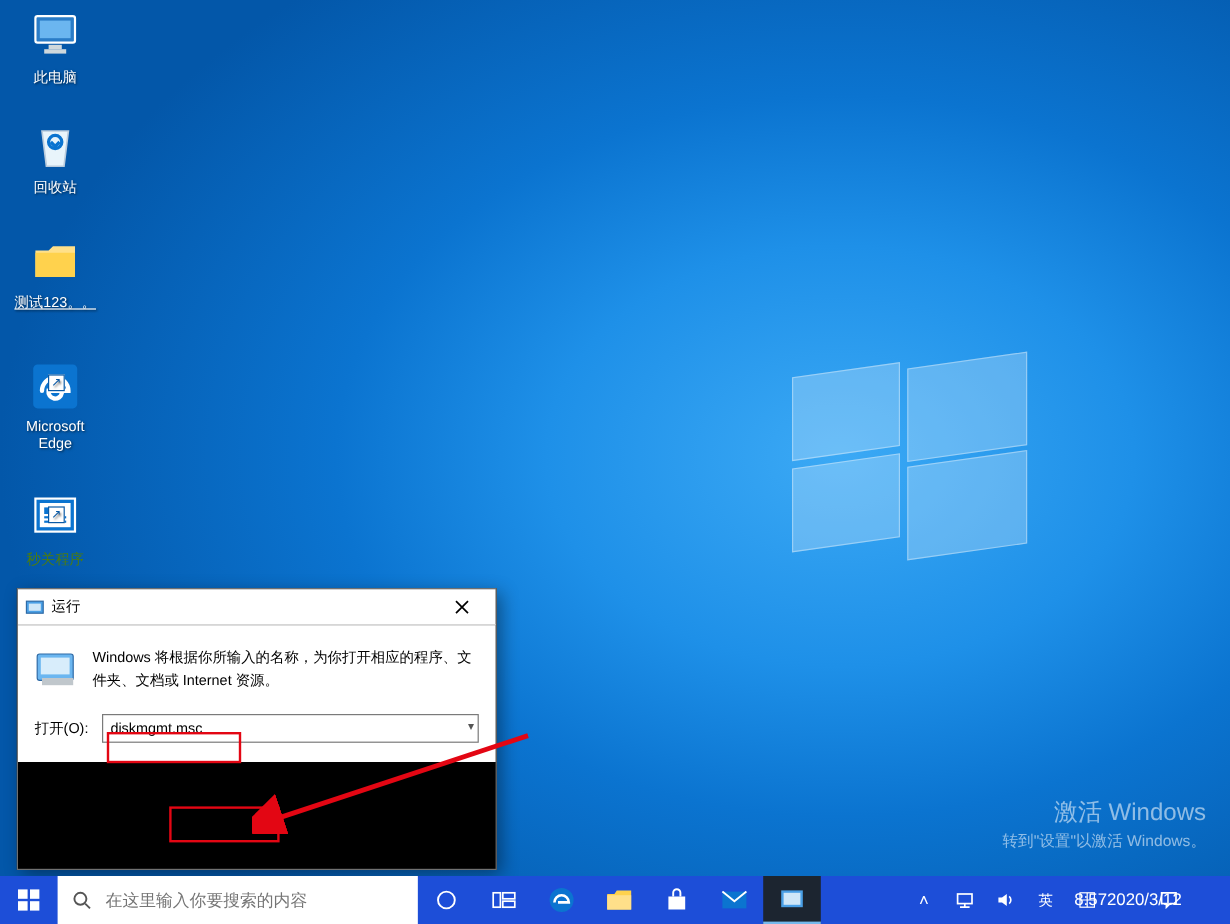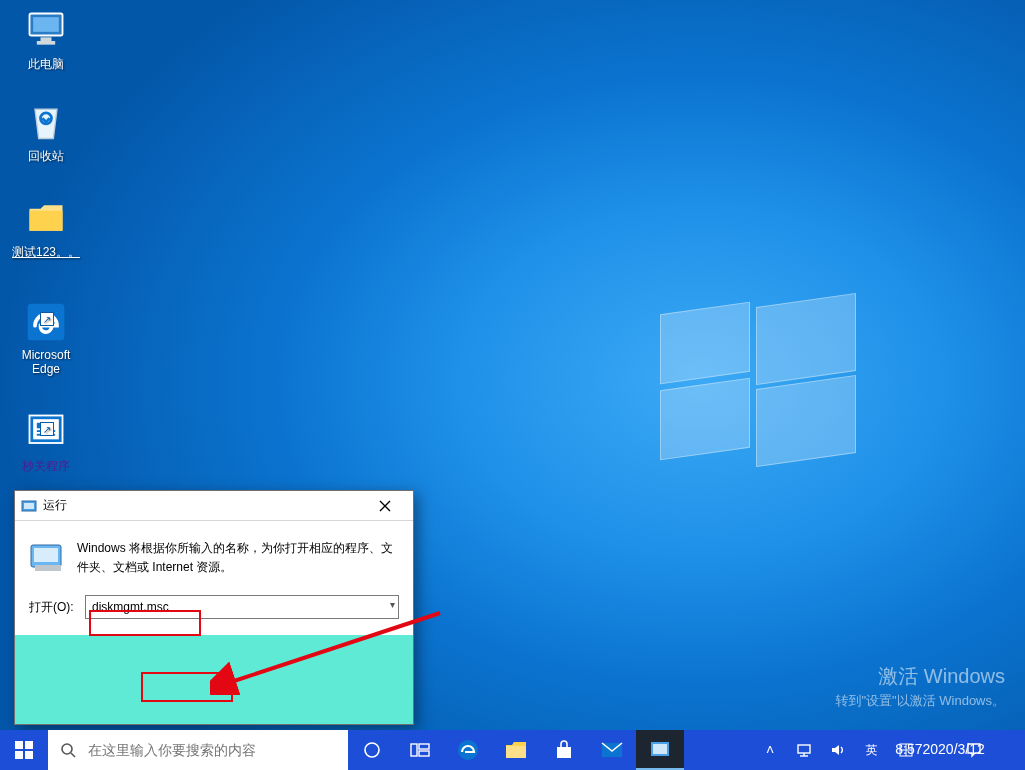--- a/index.html
+++ b/index.html
@@ -15,21 +15,21 @@
 .p4 { left:96px; top:82px; width:100px; height:78px;}
 
 
 .desk-icon { position:absolute; width:76px; text-align:center; color:#fff; font-size:12px; text-shadow:1px 1px 2px rgba(0,0,0,0.6); cursor:pointer; }
 .desk-icon .ico { width:44px; height:44px; margin:0 auto 4px; }
 .di1 { left:8px; top:8px; }
 .di2 { left:8px; top:100px; }
 .di3 { left:8px; top:196px;text-decoration:underline; }
 .di4 { left:8px; top:300px; }
 .di5 { left:8px; top:410px; }
-.label-dark { color:#4c1d95; text-shadow:none; }
+.label-dark { color:#4d7c0f; text-shadow:none; }
 .shortcut-arrow { position:absolute; left:16px; bottom:18px; width:14px; height:14px; background:#fff; border:1px solid #0a5aa6; display:flex; align-items:center; justify-content:center; font-size:10px; color:#0a5aa6; }
 
 
 .watermark { position:absolute; right:20px; bottom:60px; text-align:right; color:rgba(255,255,255,0.55); }
 .watermark .line1 { font-size:20px; font-weight:300; }
 .watermark .line2 { font-size:13px; margin-top:2px; }
 
 
 .taskbar { position:absolute; left:0; bottom:0; width:1025px; height:40px; background:#1d4ed8; display:flex; align-items:stretch; color:#fff; }
 .tb-btn { display:flex; align-items:center; justify-content:center; cursor:pointer; }
@@ -39,21 +39,21 @@
 .searchbox input { border:0; outline:0; height:100%; flex:1; font-size:14px; color:#333; }
 .ticon { width:48px; }
 .run-task { width:48px; border-bottom:2px solid #76b9ed; background:#1c2530; }
 .tray { margin-left:auto; display:flex; align-items:center; }
 .tray .tb-btn { width:34px; font-size:14px; }
 .tray .ime { font-size:12px; letter-spacing:1px; }
 .clock { width:74px; font-size:12px; text-align:center; line-height:1.25; display:flex; flex-direction:row; justify-content:center; }
 .showdesk { width:8px; border-left:1px solid #2b3744; }
 
 
-.run-dialog { position:absolute; left:14px; top:490px; width:400px; height:235px; background:#5eead4; border:1px solid #707070; box-shadow:4px 4px 14px rgba(0,0,0,0.4); font-size:12px; color:#000; }
+.run-dialog { position:absolute; left:14px; top:490px; width:400px; height:235px; background:#000000; border:1px solid #707070; box-shadow:4px 4px 14px rgba(0,0,0,0.4); font-size:12px; color:#000; }
 .rd-title { height:30px; background:#fff; display:flex; align-items:center; padding:0 6px; border-bottom:1px solid #d6d6d6; }
 .rd-title .ico { width:16px; height:16px; margin-right:6px; }
 .rd-close { margin-left:auto; width:44px; height:28px; display:flex; align-items:center; justify-content:center; font-size:13px; cursor:pointer; }
 .rd-body { background:#fff; padding:18px 14px 16px; }
 .rd-desc { display:flex; }
 .rd-desc .big-ico { width:36px; height:36px; flex:none; margin-right:12px; }
 .rd-desc .txt { font-size:12px; line-height:1.6; }
 .rd-row { display:flex; align-items:center; margin-top:18px; }
 .rd-row label { width:56px; }
 .combo { position:relative; flex:1; }

